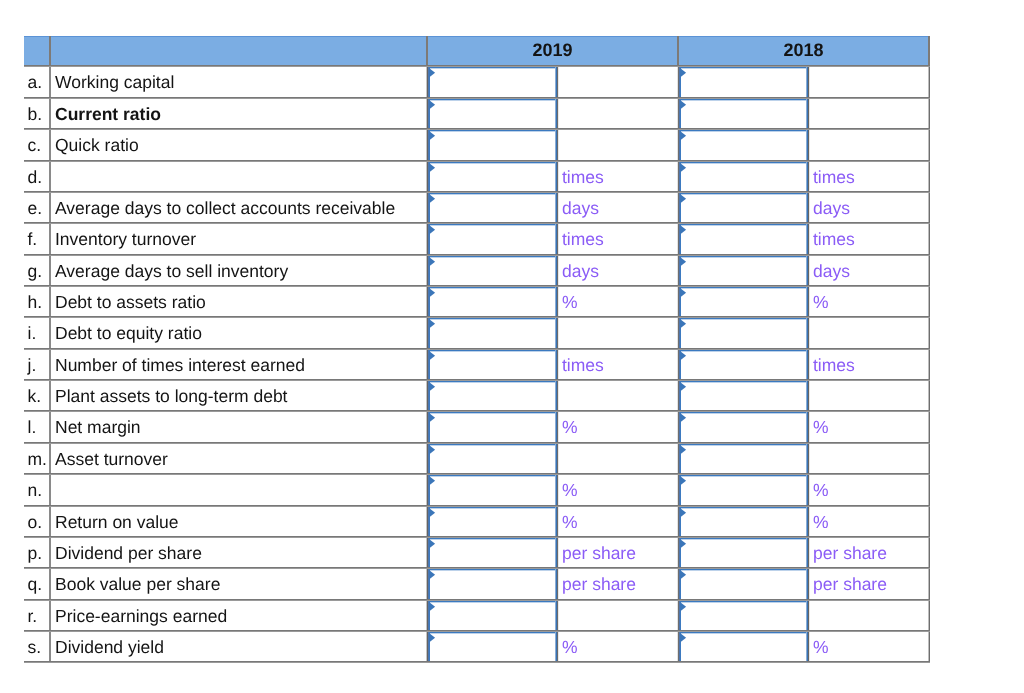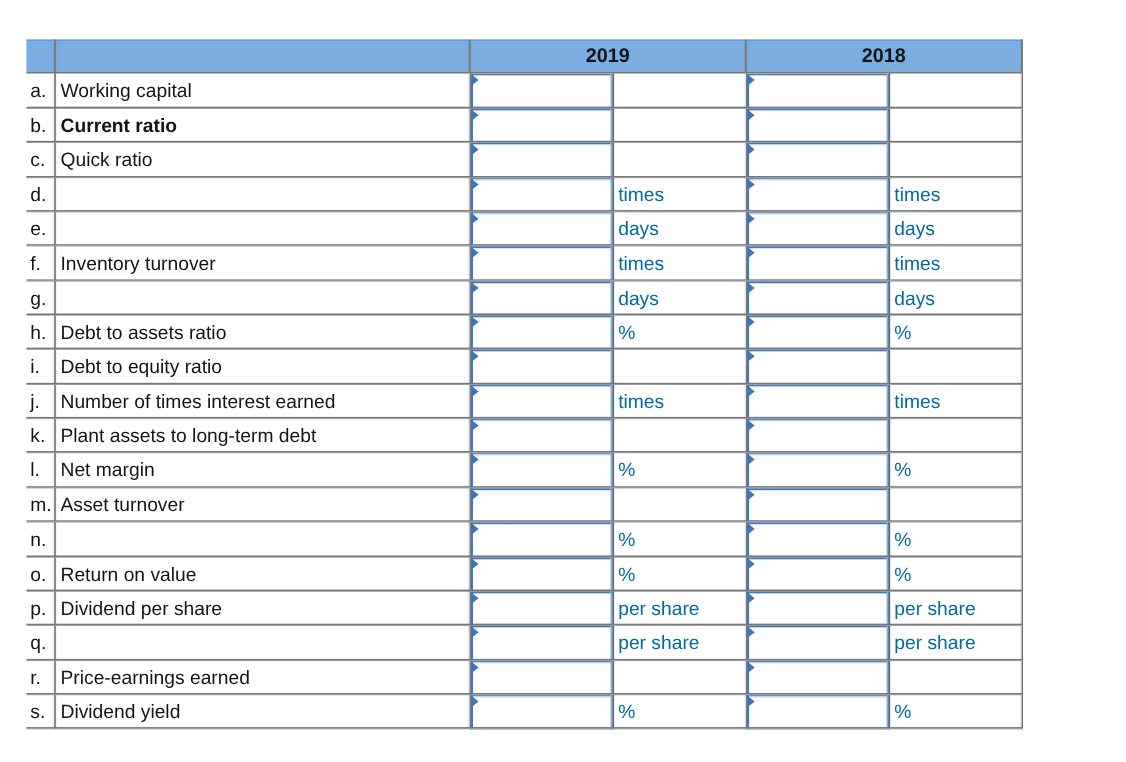--- a/index.html
+++ b/index.html
@@ -15,21 +15,21 @@
   .vline{position:absolute;background:#858585;width:2px;}
 
   .hdrband{position:absolute;background:#7BADE3;}
   .hdrtop{position:absolute;background:#5B93D6;height:1px;}
 
   .yr{position:absolute;font-size:18px;font-weight:bold;color:#141414;
       text-align:center;line-height:1;will-change:opacity;}
 
   .idx{position:absolute;font-size:17.5px;color:#141414;line-height:1;white-space:nowrap;will-change:opacity;}
   .lbl{position:absolute;font-size:17.5px;color:#141414;line-height:1;white-space:nowrap;will-change:opacity;}
-  .unit{position:absolute;font-size:17.5px;color:#0369a1;line-height:1;white-space:nowrap;will-change:opacity;}
+  .unit{position:absolute;font-size:17.5px;color:#8b5cf6;line-height:1;white-space:nowrap;will-change:opacity;}
 
   .box{position:absolute;background:transparent;box-sizing:border-box;}
   .box i{display:block;}
   .bt{background:linear-gradient(to bottom,#3B7AC0 0,#3B7AC0 50%,#BDD2EA 50%,#BDD2EA 100%);}
   .bb{background:linear-gradient(to bottom,#BDD2EA 0,#BDD2EA 50%,#3B7AC0 50%,#3B7AC0 100%);}
   .bl{background:linear-gradient(to right,#4E76AE 0,#4E76AE 50%,#3D7AC0 50%,#3D7AC0 100%);}
   .br{background:linear-gradient(to right,#8AADD5 0,#8AADD5 50%,#3873B5 50%,#3873B5 100%);}
   .flag{position:absolute;left:1px;top:0.6px;width:8px;height:10px;display:block;line-height:0;}
   .flag svg{display:block;}
 </style>
@@ -138,20 +138,21 @@
       <i class="bl" style="position:absolute;left:0;top:0;width:2px;height:31px;"></i>
       <i class="br" style="position:absolute;left:127px;top:0;width:2px;height:31px;"></i>
       <span class="flag">
         <svg width="8" height="10" viewBox="0 0 8 10">
           <path d="M0 0 L6.1 4.8 L0 9.6 Z" fill="#3B76B9"></path>
         </svg>
       </span>
     </div>
     <div class="unit" style="left:813px;top:168.9px;">times</div>
     <div class="idx" style="left:27.5px;top:199.9px;">e.</div>
+    <div class="lbl" style="left:55px;top:199.9px;">Average days to collect accounts receivable</div>
     <div class="box" style="left:428px;top:193px;width:129px;height:31px;">
       <i class="bt" style="position:absolute;left:0;top:0;width:129px;height:2px;"></i>
       <i class="bb" style="position:absolute;left:0;top:29px;width:129px;height:2px;"></i>
       <i class="bl" style="position:absolute;left:0;top:0;width:2px;height:31px;"></i>
       <i class="br" style="position:absolute;left:127px;top:0;width:2px;height:31px;"></i>
       <span class="flag">
         <svg width="8" height="10" viewBox="0 0 8 10">
           <path d="M0 0 L6.1 4.8 L0 9.6 Z" fill="#3B76B9"></path>
         </svg>
       </span>
@@ -189,20 +190,21 @@
       <i class="bl" style="position:absolute;left:0;top:0;width:2px;height:32px;"></i>
       <i class="br" style="position:absolute;left:127px;top:0;width:2px;height:32px;"></i>
       <span class="flag">
         <svg width="8" height="10" viewBox="0 0 8 10">
           <path d="M0 0 L6.1 4.8 L0 9.6 Z" fill="#3B76B9"></path>
         </svg>
       </span>
     </div>
     <div class="unit" style="left:813px;top:230.9px;">times</div>
     <div class="idx" style="left:27.5px;top:262.9px;">g.</div>
+    <div class="lbl" style="left:55px;top:262.9px;">Average days to sell inventory</div>
     <div class="box" style="left:428px;top:256px;width:129px;height:31px;">
       <i class="bt" style="position:absolute;left:0;top:0;width:129px;height:2px;"></i>
       <i class="bb" style="position:absolute;left:0;top:29px;width:129px;height:2px;"></i>
       <i class="bl" style="position:absolute;left:0;top:0;width:2px;height:31px;"></i>
       <i class="br" style="position:absolute;left:127px;top:0;width:2px;height:31px;"></i>
       <span class="flag">
         <svg width="8" height="10" viewBox="0 0 8 10">
           <path d="M0 0 L6.1 4.8 L0 9.6 Z" fill="#3B76B9"></path>
         </svg>
       </span>
@@ -447,20 +449,21 @@
       <i class="bl" style="position:absolute;left:0;top:0;width:2px;height:31px;"></i>
       <i class="br" style="position:absolute;left:127px;top:0;width:2px;height:31px;"></i>
       <span class="flag">
         <svg width="8" height="10" viewBox="0 0 8 10">
           <path d="M0 0 L6.1 4.8 L0 9.6 Z" fill="#3B76B9"></path>
         </svg>
       </span>
     </div>
     <div class="unit" style="left:813px;top:544.9px;">per share</div>
     <div class="idx" style="left:27.5px;top:575.9px;">q.</div>
+    <div class="lbl" style="left:55px;top:575.9px;">Book value per share</div>
     <div class="box" style="left:428px;top:569px;width:129px;height:32px;">
       <i class="bt" style="position:absolute;left:0;top:0;width:129px;height:2px;"></i>
       <i class="bb" style="position:absolute;left:0;top:30px;width:129px;height:2px;"></i>
       <i class="bl" style="position:absolute;left:0;top:0;width:2px;height:32px;"></i>
       <i class="br" style="position:absolute;left:127px;top:0;width:2px;height:32px;"></i>
       <span class="flag">
         <svg width="8" height="10" viewBox="0 0 8 10">
           <path d="M0 0 L6.1 4.8 L0 9.6 Z" fill="#3B76B9"></path>
         </svg>
       </span>

